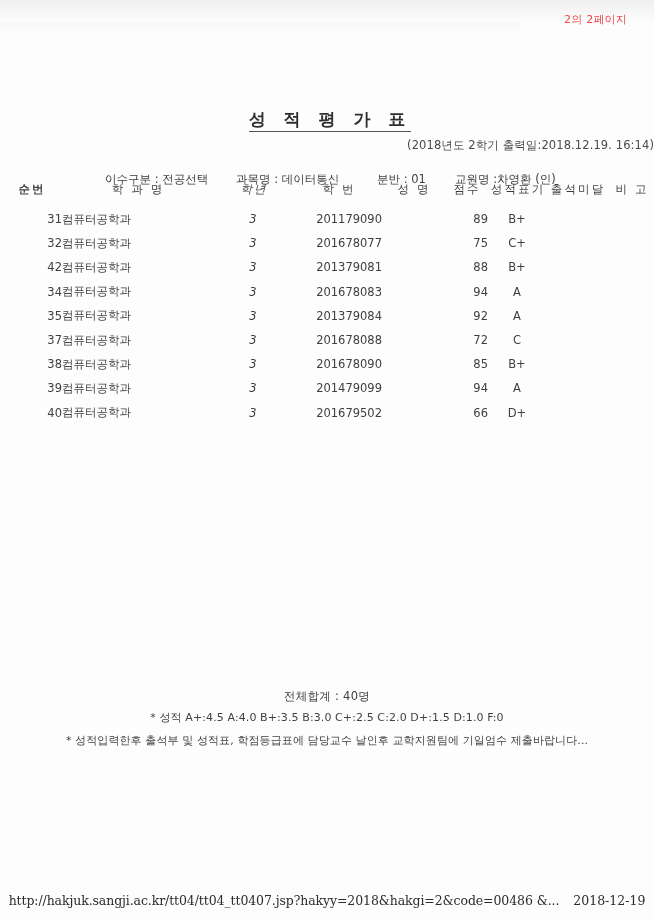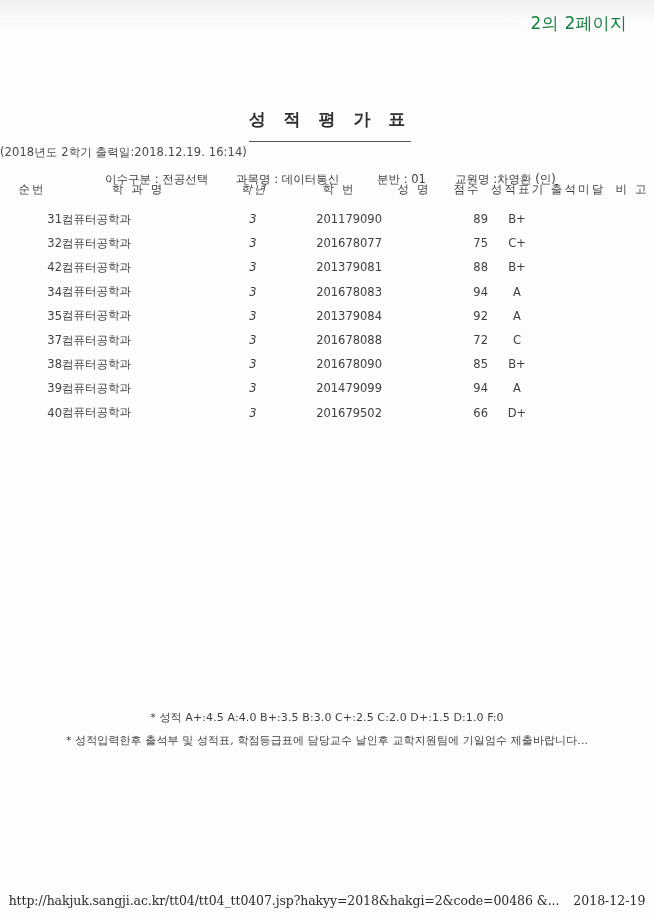--- a/index.html
+++ b/index.html
@@ -40,50 +40,50 @@
     height: 10px;
     background: linear-gradient(180deg, #f7f7f8 0%, #fdfdfd 100%);
     pointer-events: none;
   }
 
   
   .page-num {
     position: absolute;
     top: 12px;
     right: 27px;
-    font-size: 17px;
-    color: #15803d;
+    font-size: 11px;
+    color: #ef4444;
     letter-spacing: 0.2px;
     white-space: nowrap;
   }
 
   
   .doc-title {
     position: absolute;
     top: 108px;
     left: 0;
     width: 654px;
     text-align: center;
     font-size: 17px;
     font-weight: bold;
     letter-spacing: 6px;
     color: #2f2f2f;
     text-indent: 6px;
   }
   .doc-title .tx {
     border-bottom: 1.4px solid #555;
-    padding-bottom: 12px;
+    padding-bottom: 2px;
   }
 
   .doc-subtitle {
     position: absolute;
-    top: 145px;
-    left: 0;
-    width: 654px;
-    text-align: left;
+    top: 138px;
+    left: 0;
+    width: 654px;
+    text-align: right;
     font-size: 11.5px;
     color: #4a4a4a;
     letter-spacing: 0.1px;
   }
 
   
   .meta-row {
     position: absolute;
     top: 160px;
     left: 0;
@@ -127,21 +127,21 @@
   .col-sunbeon   { width: 62px;  text-align: right; padding-right: 8px; }
   .col-hakgwa    { width: 150px; text-align: left;  padding-left: 4px; }
   .col-hakyeon   { width: 82px;  text-align: center; font-style: italic; }
   .col-hakbeon   { width: 88px;  text-align: right; }
   .col-seongmyeong { width: 62px; text-align: center; }
   .col-jeomsu    { width: 44px;  text-align: right; }
   .col-pyogi     { width: 58px;  text-align: center; }
   .col-chulseok  { width: 62px;  text-align: center; }
   .col-bigo      { width: 46px;  text-align: center; }
 
-  th.col-sunbeon   { text-align: center; padding-right: 0; }
+  th.col-sunbeon   { text-align: center; padding-right: 0; font-weight: bold; }
   th.col-hakgwa    { text-align: center; padding-left: 0; }
   th.col-hakbeon   { text-align: center; }
   th.col-jeomsu    { text-align: center; }
 
   
   .total-line {
     position: absolute;
     top: 689px;
     left: 0;
     width: 654px;
@@ -321,20 +321,21 @@
           <td class="col-hakbeon">201679502</td>
           <td class="col-seongmyeong"></td>
           <td class="col-jeomsu">66</td>
           <td class="col-pyogi">D+</td>
           <td class="col-chulseok"></td>
           <td class="col-bigo"></td>
         </tr>
       </tbody>
   </table>
 
+  <div class="total-line">전체합계 : 40명</div>
   <div class="scale-line">* 성적   A+:4.5  A:4.0  B+:3.5  B:3.0  C+:2.5  C:2.0  D+:1.5  D:1.0  F:0</div>
   <div class="notice-line">* 성적입력한후 출석부 및 성적표, 학점등급표에 담당교수 날인후 교학지원팀에 기일엄수 제출바랍니다...</div>
 
   <div class="print-footer">
     <span class="url">http://hakjuk.sangji.ac.kr/tt04/tt04_tt0407.jsp?hakyy=2018&amp;hakgi=2&amp;code=00486 &amp;...</span>
     <span class="pdate">2018-12-19</span>
   </div>
 
 </div>
 

